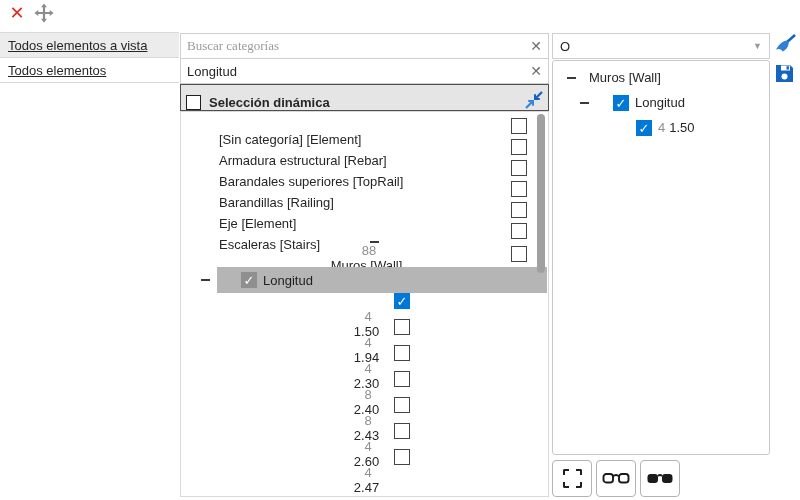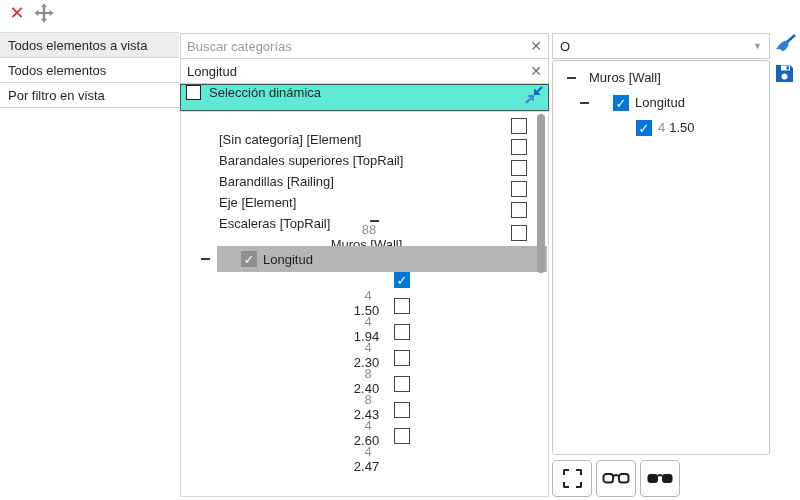--- a/index.html
+++ b/index.html
@@ -9,30 +9,30 @@
     background:#ffffff; color:#262626;
     font-family:"Liberation Sans","DejaVu Sans",sans-serif; font-size:13px;
   }
   
   .close-glyph { position:absolute; left:7px; top:3px; width:20px; height:20px;
     color:#d83227; font-size:18px; font-weight:bold; line-height:20px; text-align:center; cursor:pointer; }
   .move-glyph { position:absolute; left:33px; top:2px; width:22px; height:22px; cursor:pointer; }
   
   .mode-list { position:absolute; left:0; top:32px; width:179px; border-top:1px solid #d9d9d9; background:#fff; }
   .mode-item { height:25px; line-height:25px; padding-left:8px; border-bottom:1px solid #d9d9d9;
-    background:#fff; white-space:nowrap; cursor:pointer; }
+    background:#fff; white-space:nowrap; cursor:pointer;text-decoration:underline; }
   .mode-item.selected { background:#ececec; }
   
   .field { position:absolute; left:180px; width:369px; height:26px; border:1px solid #cfcfcf;
     background:#fff; display:flex; align-items:center; }
   .field input { flex:1; border:none; outline:none; padding:0 6px; font:inherit; color:#262626; background:transparent; }
   .field input::placeholder { color:#9b9b9b; }
   .clear-x { width:24px; text-align:center; color:#6e6e6e; font-size:14px; cursor:pointer; flex:0 0 auto; }
   .dyn-row { position:absolute; left:180px; top:84px; width:369px; height:28px;
-    border:1px solid #4f4f4f; border-bottom-width:2px; background:#5eead4; display:flex; align-items:flex-start; }
+    border:1px solid #4f4f4f; border-bottom-width:2px; background:#e5e5e5; display:flex; align-items:flex-end;font-weight:bold; }
   .dyn-row .lbl { margin-left:8px; }
   .collapse-ic { margin-left:auto; margin-right:4px; width:20px; height:20px; }
   
   .cb { width:16px; height:16px; border:1px solid #454545; background:#fff; flex:0 0 auto;
     position:relative; cursor:pointer; }
   .cb.small { width:15px; height:15px; border-color:#1f1f1f; }
   .cb.checked { background:#0078d7; border-color:#0078d7; }
   .cb.checked::after { content:"✓"; position:absolute; left:0; top:0; width:100%; height:100%;
     color:#fff; font-size:13px; font-weight:bold; line-height:15px; text-align:center; }
   .cb.checked.gray { background:#8f8f8f; border-color:#8f8f8f; }
@@ -88,24 +88,23 @@
 <div class="close-glyph">✕</div>
 <div class="move-glyph">
   <svg width="22" height="22" viewBox="0 0 24 24">
     <path d="M12 1.5 L15.2 5.8 H13.2 V10.8 H18.2 V8.8 L22.5 12 L18.2 15.2 V13.2 H13.2 V18.2 H15.2 L12 22.5 L8.8 18.2 H10.8 V13.2 H5.8 V15.2 L1.5 12 L5.8 8.8 V10.8 H10.8 V5.8 H8.8 Z" fill="#8c8c8c"></path>
   </svg>
 </div>
 
 <div class="mode-list">
   <div class="mode-item selected">Todos elementos a vista</div>
   <div class="mode-item">Todos elementos</div>
-  <div class="mode-item">Por filtro en vista</div>
-</div>
-
-<div class="field" style="top:33px;">
+</div>
+
+<div class="field" style="top:33px;font-family:Liberation Serif, serif;">
   <input type="text" placeholder="Buscar categorías" style="">
   <span class="clear-x">✕</span>
 </div>
 <div class="field" style="top:58px;">
   <input type="text" value="Longitud" style="">
   <span class="clear-x">✕</span>
 </div>
 
 <div class="dyn-row">
   <span class="cb small" style="margin-left:5px;"></span>
@@ -119,33 +118,37 @@
     </svg>
   </span>
 </div>
 
 <div class="list-panel">
   <div class="lrow">
     <span class="lbl">[Sin categoría] [Element]</span>
     <span class="cb cb-right"></span>
   </div>
   <div class="lrow">
+    <span class="lbl">Armadura estructural [Rebar]</span>
+    <span class="cb cb-right"></span>
+  </div>
+  <div class="lrow">
     <span class="lbl">Barandales superiores [TopRail]</span>
     <span class="cb cb-right"></span>
   </div>
   <div class="lrow">
     <span class="lbl">Barandillas [Railing]</span>
     <span class="cb cb-right"></span>
   </div>
   <div class="lrow">
     <span class="lbl">Eje [Element]</span>
     <span class="cb cb-right"></span>
   </div>
   <div class="lrow">
-    <span class="lbl">Escaleras [TopRail]</span>
+    <span class="lbl">Escaleras [Stairs]</span>
     <span class="cb cb-right"></span>
   </div>
 
   <div class="lrow tall muros-row">
     <span class="dash"></span>
     <span class="count">88</span>
     <span class="lbl2">Muros [Wall]</span>
     <span class="cb cb-right"></span>
   </div>
 

